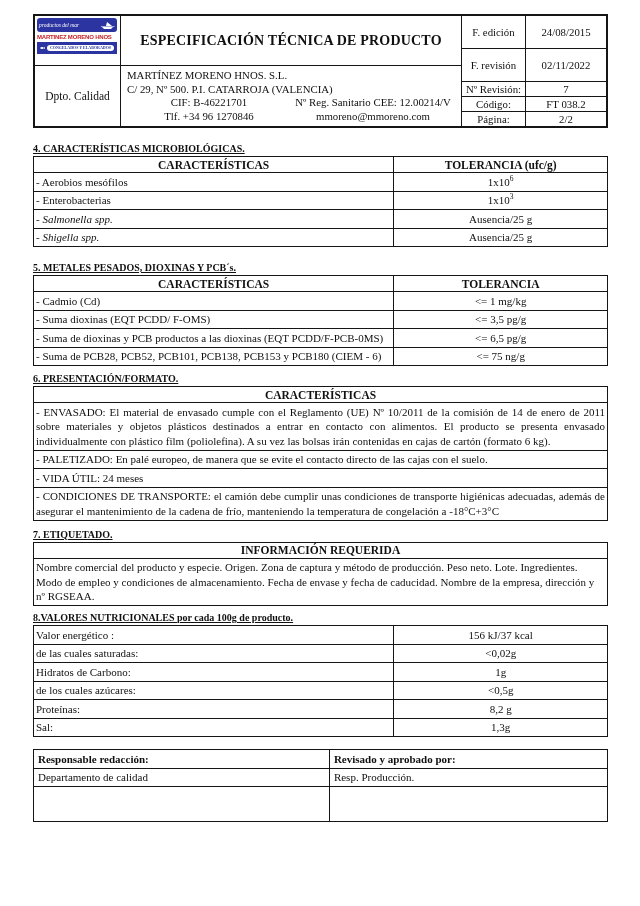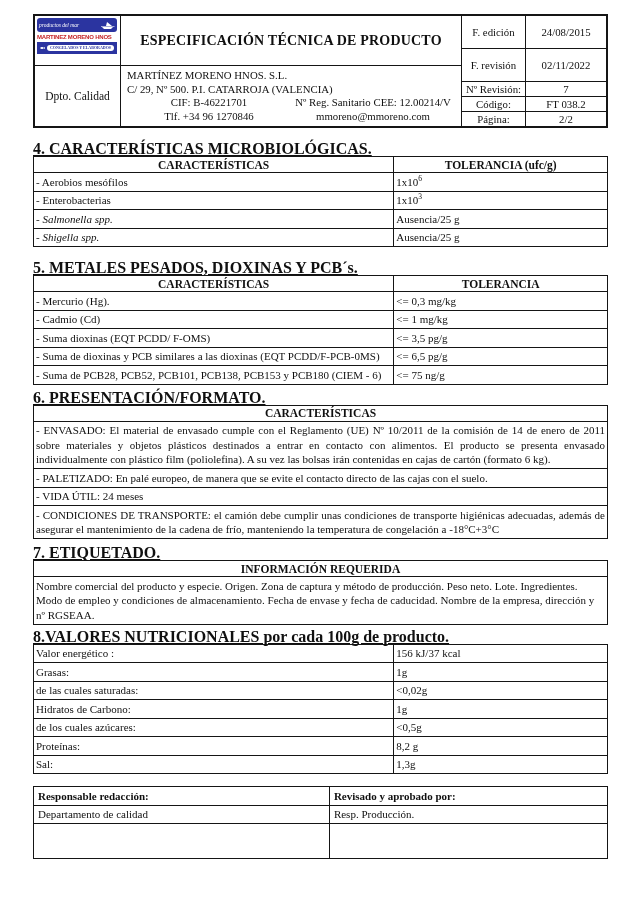--- a/index.html
+++ b/index.html
@@ -27,27 +27,27 @@
   .info-split span{flex:1;text-align:center;}
   .h-right{width:144px;display:flex;flex-direction:column;box-sizing:border-box;}
   .meta-row{display:flex;border-bottom:1.5px solid #151515;box-sizing:border-box;}
   .meta-row:last-child{border-bottom:none;}
   .meta-row.big{flex:2.3;}
   .meta-row.small{flex:1;}
   .meta-label{width:64px;border-right:1.5px solid #151515;display:flex;align-items:center;justify-content:center;font-size:10.8px;box-sizing:border-box;}
   .meta-value{flex:1;display:flex;align-items:center;justify-content:center;font-size:10.8px;}
   
   .sec{margin:0;}
-  .sec-title{font-weight:bold;font-size:16px;text-decoration:underline;line-height:15px;margin:0;}
+  .sec-title{font-weight:bold;font-size:10px;text-decoration:underline;line-height:15px;margin:0;}
   table.t{width:100%;border-collapse:collapse;table-layout:fixed;}
   table.t,table.t td,table.t th{border:1.4px solid #151515;}
   table.t th{font-size:11.5px;font-weight:bold;text-align:center;padding:1.5px 2px;}
   table.t td{font-size:11px;padding:1.5px 2px;line-height:14.5px;vertical-align:middle;}
   td.name{text-align:left;padding-left:4px;}
-  td.val{text-align:left;}
+  td.val{text-align:center;}
   .italic{font-style:italic;}
   td.small-txt{font-size:9.7px;}
   sup{font-size:7.5px;line-height:0;}
   .w63{width:63%;} .w37{width:37%;}
   td.para{text-align:justify;padding:2px 6px;}
   td.para.nojust{text-align:left;}
   .gap13{height:13px;} .gap5{height:5px;} .gap6{height:6px;} .gap4{height:4px;} .gap12{height:12px;}
   td.center-label{margin-top:17px;}
   
   table.sig{width:100%;border-collapse:collapse;table-layout:fixed;}
@@ -160,33 +160,29 @@
 
   <div class="sec">
     <div class="sec-title">5. METALES PESADOS, DIOXINAS Y PCB´s.</div>
     <table class="t">
       <tbody>
           <tr>
         <th class="w63">CARACTERÍSTICAS</th>
         <th class="w37">TOLERANCIA</th>
       </tr>
       <tr>
-        <td class="name">- Mercurio (Hg).</td>
-        <td class="val">&lt;= 0,3 mg/kg</td>
-      </tr>
-      <tr>
         <td class="name">- Cadmio (Cd)</td>
         <td class="val">&lt;= 1 mg/kg</td>
       </tr>
       <tr>
         <td class="name">- Suma dioxinas (EQT PCDD/ F-OMS)</td>
         <td class="val">&lt;= 3,5 pg/g</td>
       </tr>
       <tr>
-        <td class="name small-txt">- Suma de dioxinas y PCB similares a las dioxinas (EQT PCDD/F-PCB-0MS)</td>
+        <td class="name small-txt">- Suma de dioxinas y PCB productos a las dioxinas (EQT PCDD/F-PCB-0MS)</td>
         <td class="val">&lt;= 6,5 pg/g</td>
       </tr>
       <tr>
         <td class="name small-txt">- Suma de PCB28, PCB52, PCB101, PCB138, PCB153 y PCB180 (CIEM - 6)</td>
         <td class="val">&lt;= 75 ng/g</td>
       </tr>
     </tbody>
       </table>
   </div>
 
@@ -233,24 +229,20 @@
 
   <div class="gap4"></div>
 
   <div class="sec">
     <div class="sec-title">8.VALORES NUTRICIONALES por cada 100g de producto.</div>
     <table class="t">
       <tbody>
           <tr>
         <td class="name w63">Valor energético :</td>
         <td class="val w37">156 kJ/37 kcal</td>
-      </tr>
-      <tr>
-        <td class="name">Grasas:</td>
-        <td class="val">1g</td>
       </tr>
       <tr>
         <td class="center-label">de las cuales saturadas:</td>
         <td class="val">&lt;0,02g</td>
       </tr>
       <tr>
         <td class="name">Hidratos de Carbono:</td>
         <td class="val">1g</td>
       </tr>
       <tr>

